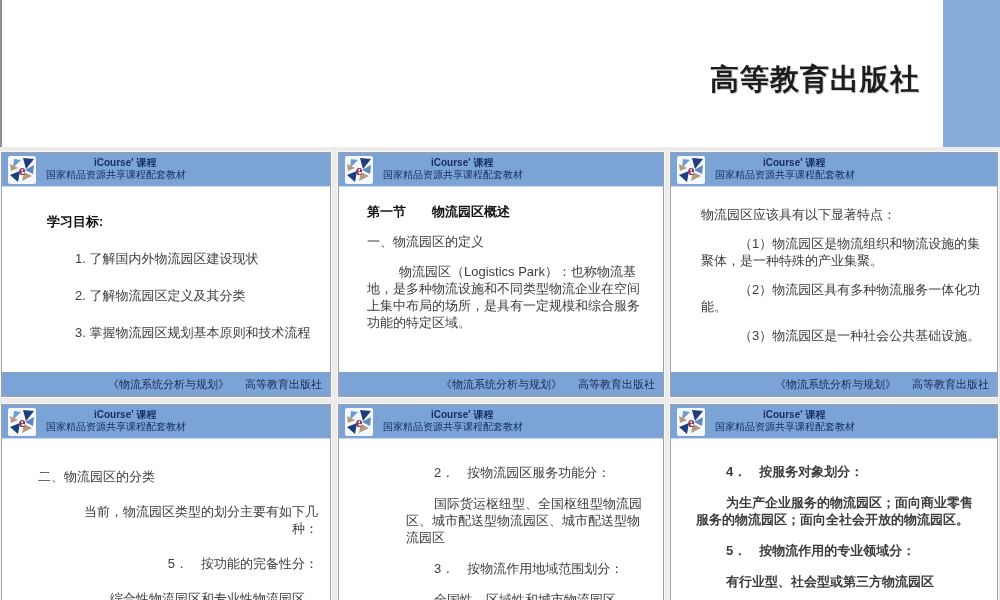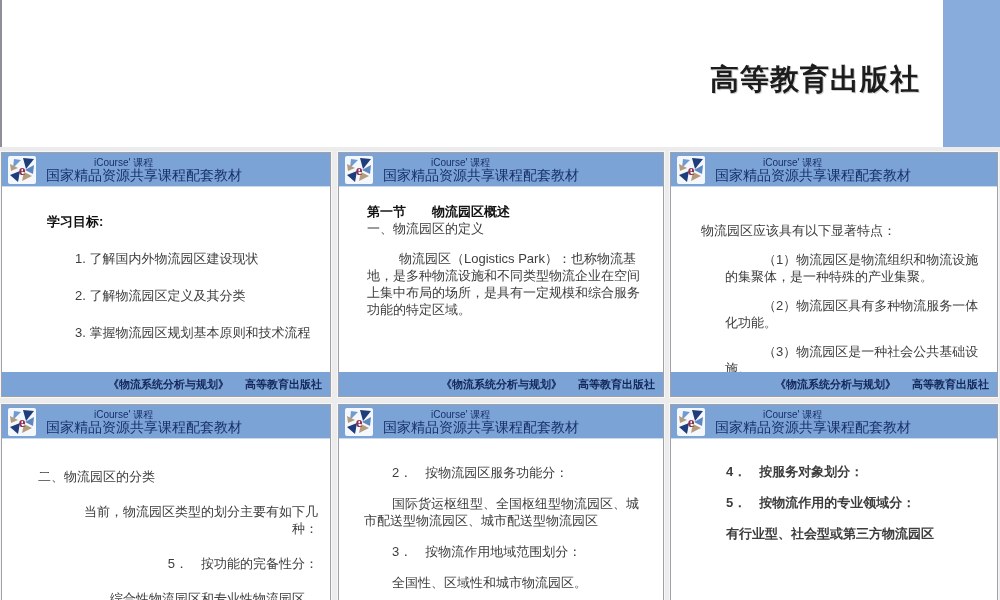--- a/index.html
+++ b/index.html
@@ -36,46 +36,46 @@
   .slide-header {
     position:absolute; left:0; top:0; right:0; height:34px;
     background:var(--bar_blue,#7ca3d6);
     border-bottom:1px solid #cadbee;
   }
   .logo-box {
     position:absolute; left:6px; top:3px; width:28px; height:28px;
     background:#f4f8fc; border-radius:2px; overflow:hidden;
   }
   .header-lines { position:absolute; left:44px; top:4px; color:#17306b; }
-  .header-line1 { font-size:10px; line-height:12px; font-weight:normal;padding-left:48px; }
-  .header-line2 { font-size:14px; line-height:12px; }
+  .header-line1 { font-size:10px; line-height:12px; font-weight:bold;padding-left:48px; }
+  .header-line2 { font-size:10px; line-height:12px; }
 
   .slide-body { position:absolute; left:0; top:34px; right:0; bottom:24px; overflow:hidden; color:#3d3d3d; }
   .slide-body p { font-size:13px; line-height:17px; margin:0 12px 13px 0; }
   .t-bold { font-weight:bold; color:#111; font-size:15px; line-height:19px; }
 
   
   .b1 { padding:26px 0 0 28px; }  .b1 p { margin-bottom:20px; }
   .b1 .s-title { margin-left:17px; }
   .b1 .item { text-indent:45px;margin-top:10px; }
-  .b2 { padding:16px 0 0 28px; }  .b2 .s-title { margin-bottom:0; }
+  .b2 { padding:16px 0 0 28px; }  .b2 .s-title { margin-bottom:13px; }
   .b2 .ind { text-indent:32px; }
-  .b3 { padding:35px 0 0 30px; }  .b3 p { margin-bottom:12px; }
-  .b3 .ind { text-indent:38px;margin-left:24px; }
+  .b3 { padding:19px 0 0 30px; }  .b3 p { margin-bottom:12px; }
+  .b3 .ind { text-indent:38px; }
   .b4 { padding:29px 0 0 36px; }  .b4 p { margin-bottom:18px; }
   .b4 .ind { text-indent:26px;text-align:right; }
   .b5 { padding:25px 0 0 25px; }  .b5 p { margin-bottom:14px; }
-  .b5 .ind { text-indent:28px; }
+  .b5 .ind { text-indent:28px;margin-left:42px; }
   .b6 { padding:24px 0 0 25px; }  .b6 p { margin-bottom:14px;font-weight:bold; }
   .b6 .ind { text-indent:30px; }
 
   .slide-footer {
     position:absolute; left:0; right:0; bottom:0; height:24px;
     background:var(--bar_blue,#7ca3d6);
-    color:#15295b; font-size:11px; font-weight:bold;
+    color:#15295b; font-size:11px; font-weight:normal;
     line-height:24px; text-align:right; padding-right:8px;
     white-space:nowrap;
   }
   .foot-gap { display:inline-block; width:16px; }
 </style>
 </head>
 <body>
 
 <div class="banner">
   <div class="banner-publisher">高等教育出版社</div>
@@ -236,17 +236,18 @@
         <text x="14" y="19" font-size="15" font-weight="bold" font-family="'Liberation Serif',serif" fill="#8c3050" text-anchor="middle">e</text>
       </svg>
     </div>
     <div class="header-lines">
       <div class="header-line1">iCourse' 课程</div>
       <div class="header-line2">国家精品资源共享课程配套教材</div>
     </div>
   </div>
   <div class="slide-body b6">
     <p class="ind">4．　按服务对象划分：</p>
+    <p class="ind">为生产企业服务的物流园区；面向商业零售服务的物流园区；面向全社会开放的物流园区。</p>
     <p class="ind">5．　按物流作用的专业领域分：</p>
     <p class="ind">有行业型、社会型或第三方物流园区</p>
   </div>
 
 </div>
 
 </body></html>

